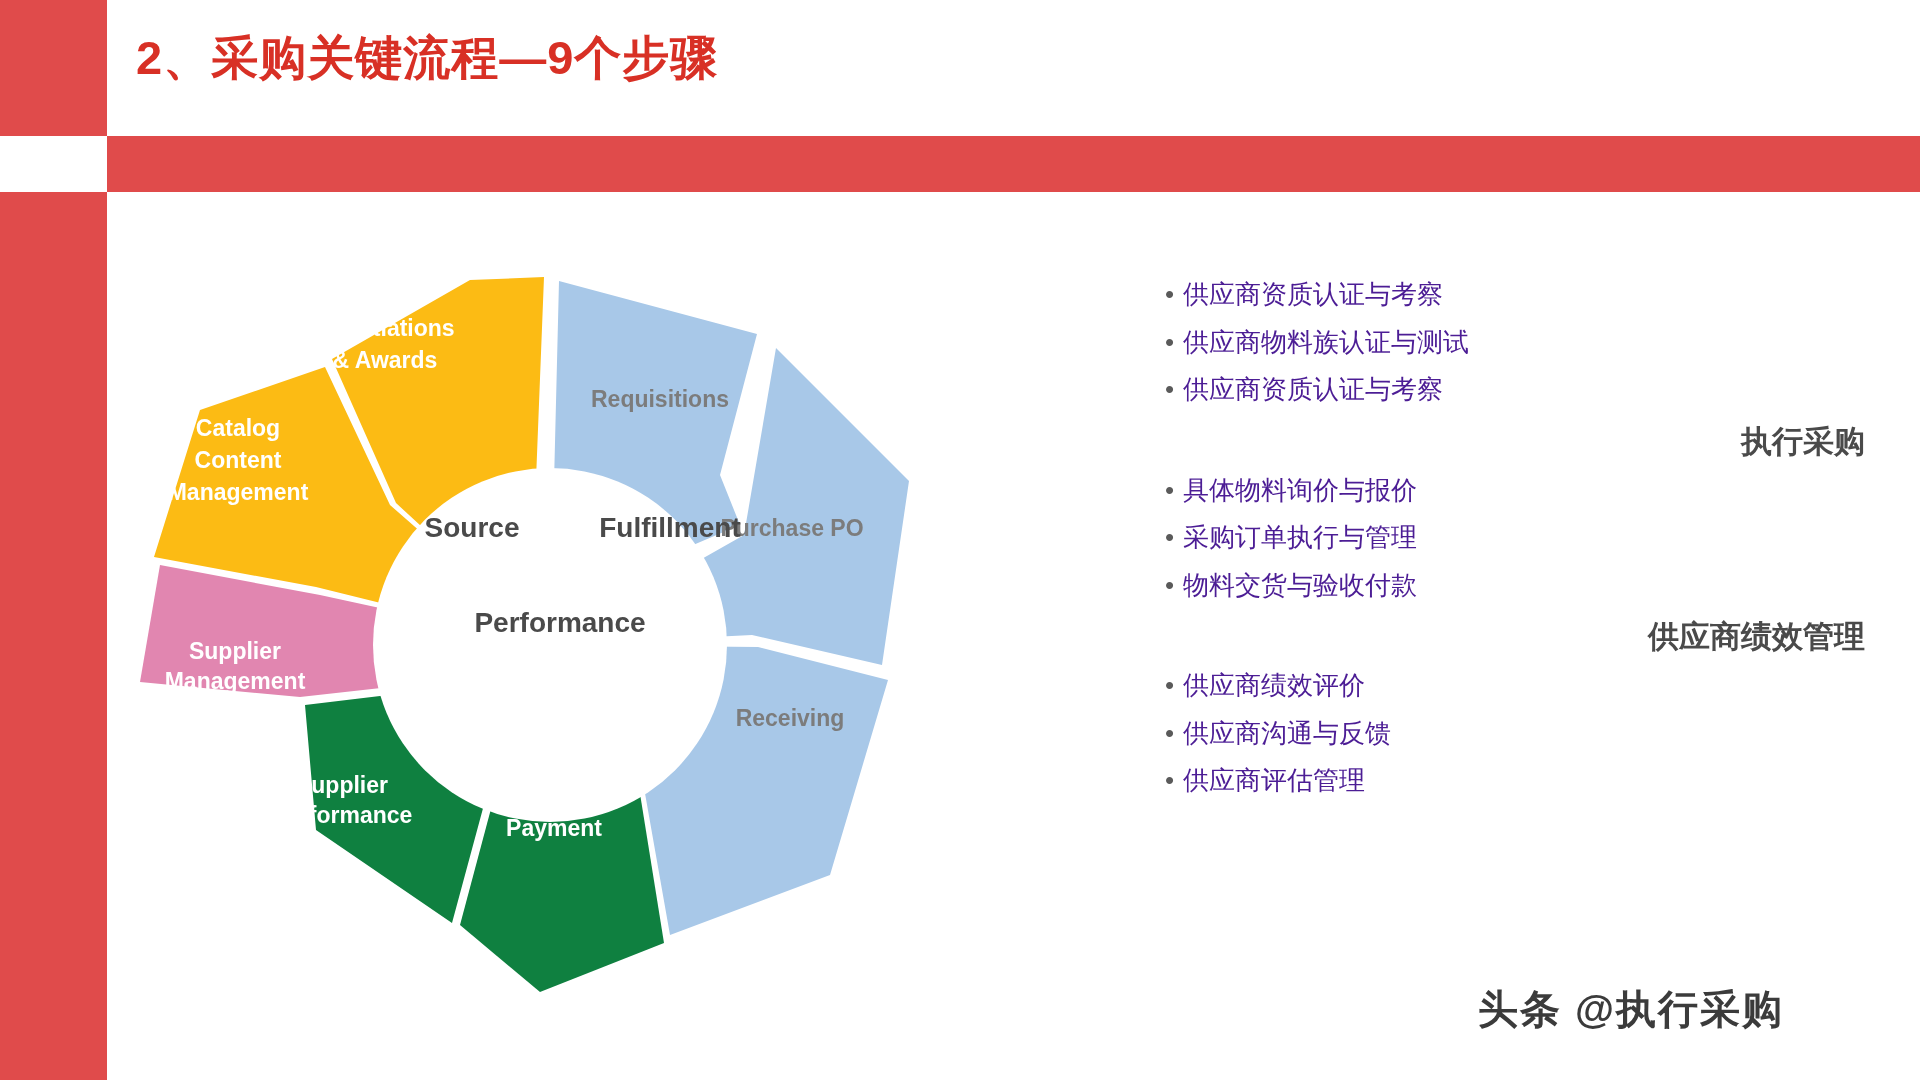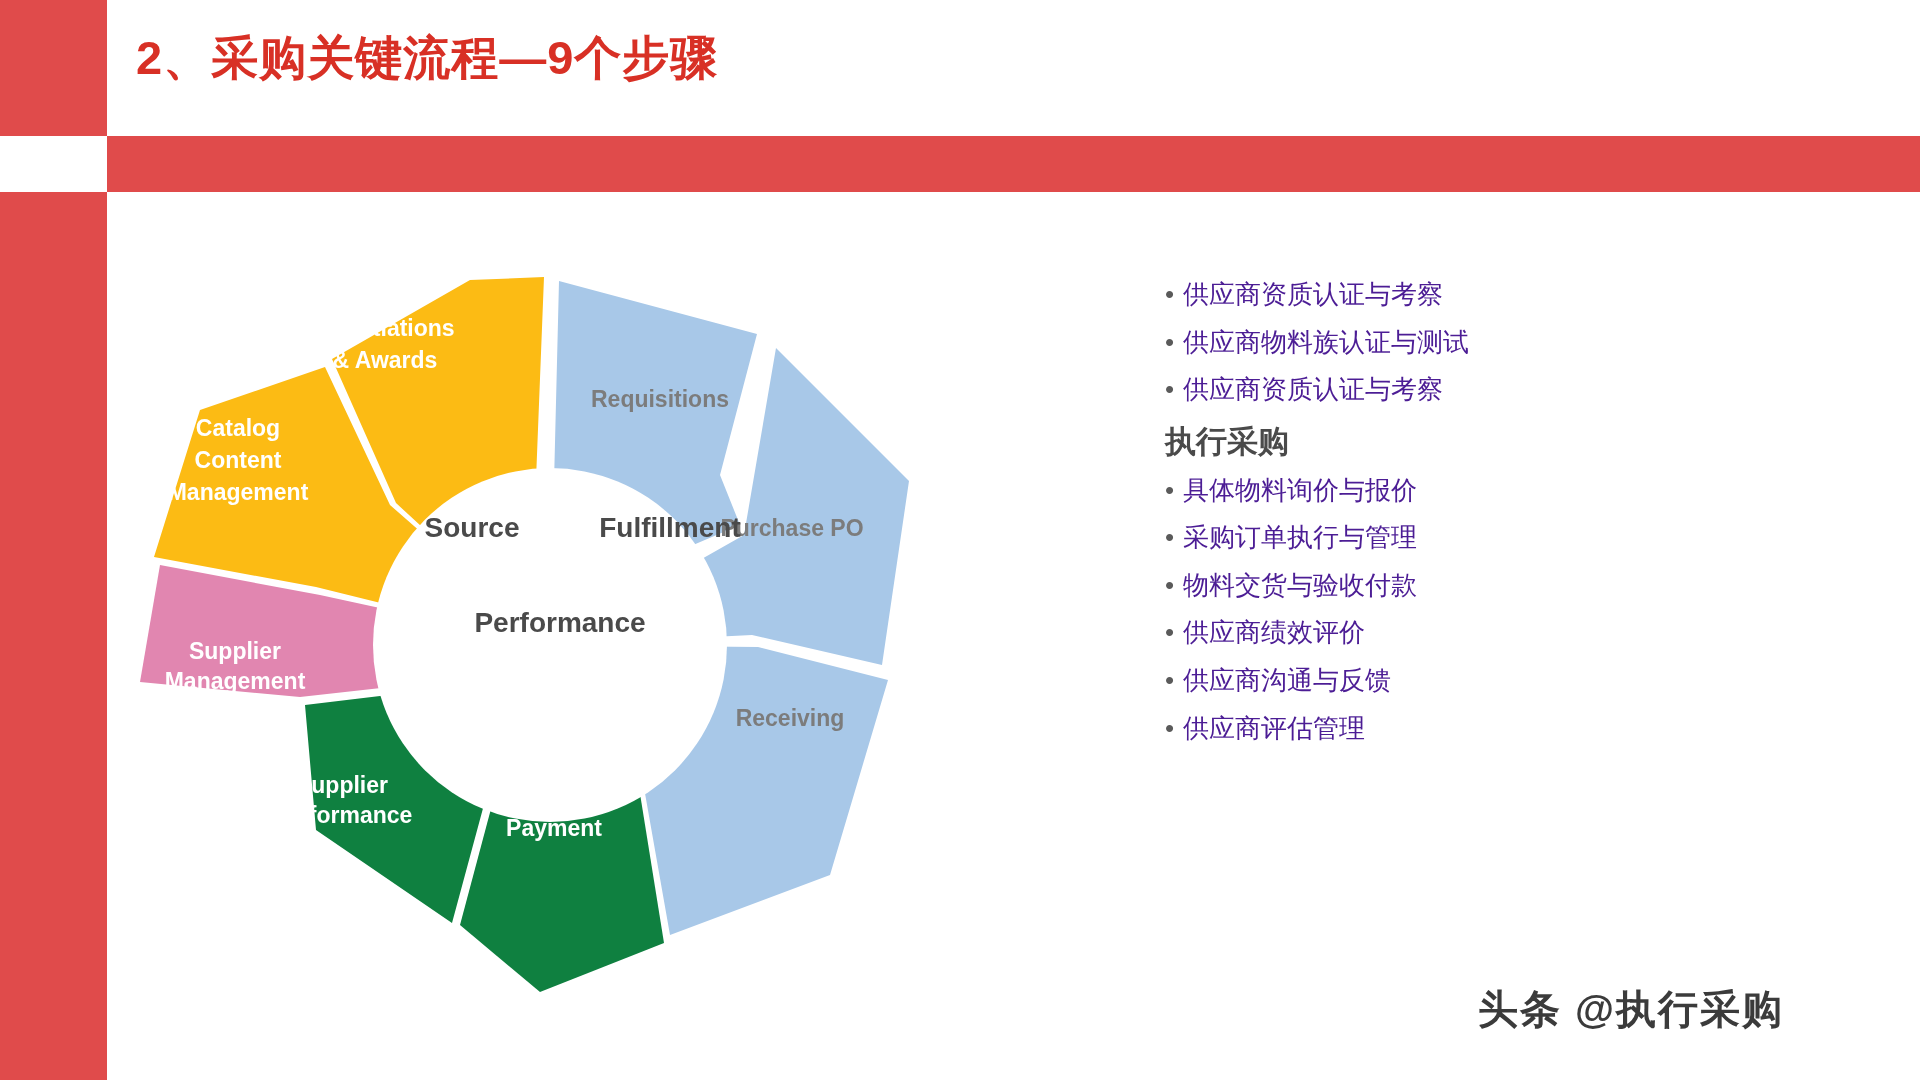--- a/index.html
+++ b/index.html
@@ -94,21 +94,21 @@
     width: 700px;
   }
   .sec-heading {
     font-size: 31px;
     font-weight: bold;
     color: #4a4a4a;
     margin: 0 0 14px 0;
     line-height: 1.25;
     white-space: nowrap;
   }
-  .sec-heading.spaced { margin-top: 16px; }
+  .sec-heading.spaced { margin-top: 16px; text-align: right; }
   .bullet-row {
     display: flex;
     align-items: baseline;
     margin: 0 0 19px 0;
   }
   .bullet-dot {
     flex: 0 0 auto;
     width: 18px;
     font-size: 26px;
     color: #5a5a5a;
@@ -228,20 +228,21 @@
       <span class="bullet-dot">•</span>
       <span class="bullet-text">采购订单执行与管理</span>
     </div>
     <div class="bullet-row">
       <span class="bullet-dot">•</span>
       <span class="bullet-text">物料交货与验收付款</span>
     </div>
   </div>
 
   <div>
+    <div class="sec-heading spaced">供应商绩效管理</div>
     <div class="bullet-row">
       <span class="bullet-dot">•</span>
       <span class="bullet-text">供应商绩效评价</span>
     </div>
     <div class="bullet-row">
       <span class="bullet-dot">•</span>
       <span class="bullet-text">供应商沟通与反馈</span>
     </div>
     <div class="bullet-row">
       <span class="bullet-dot">•</span>

